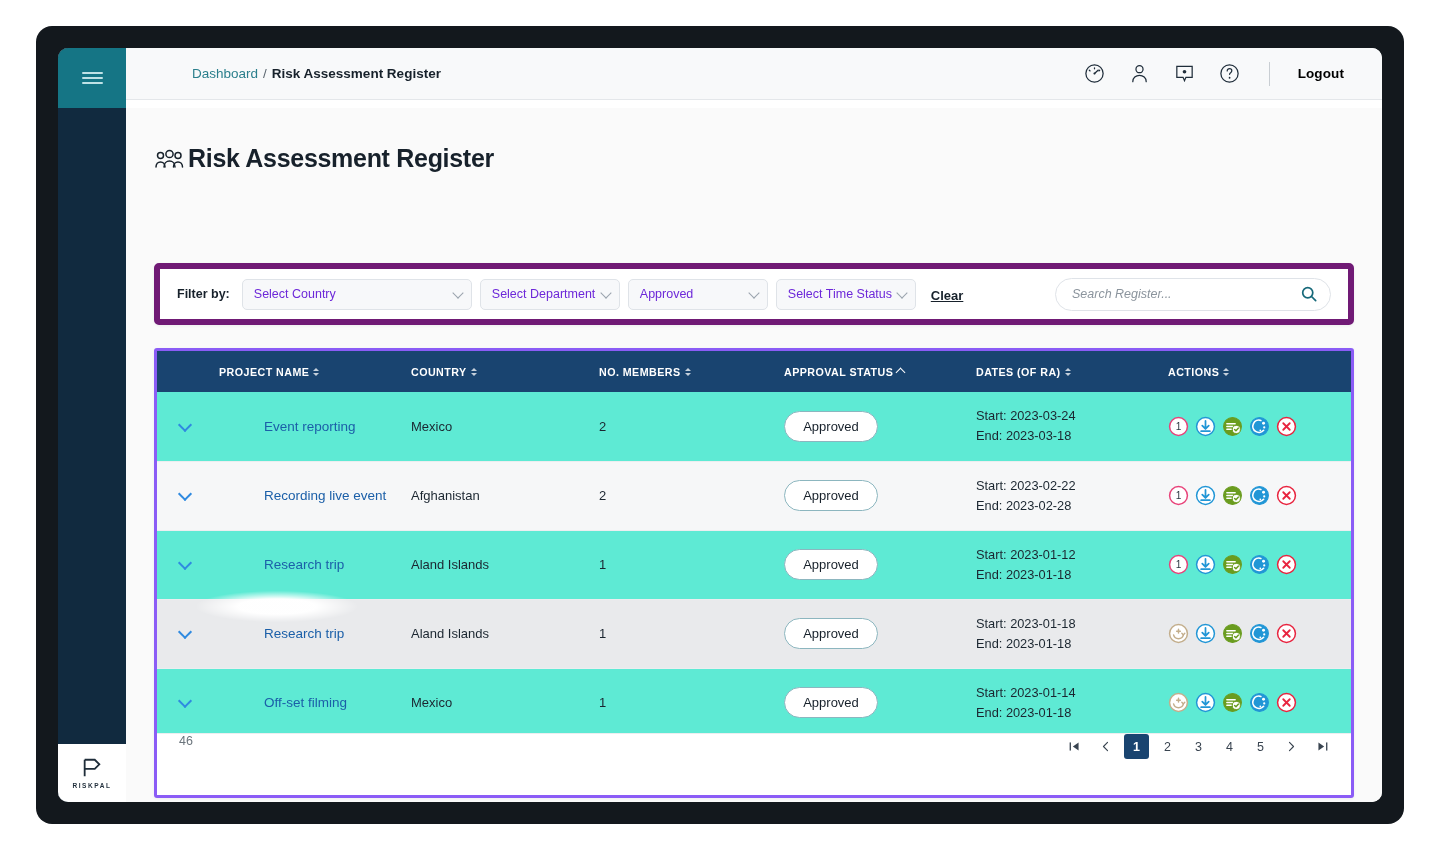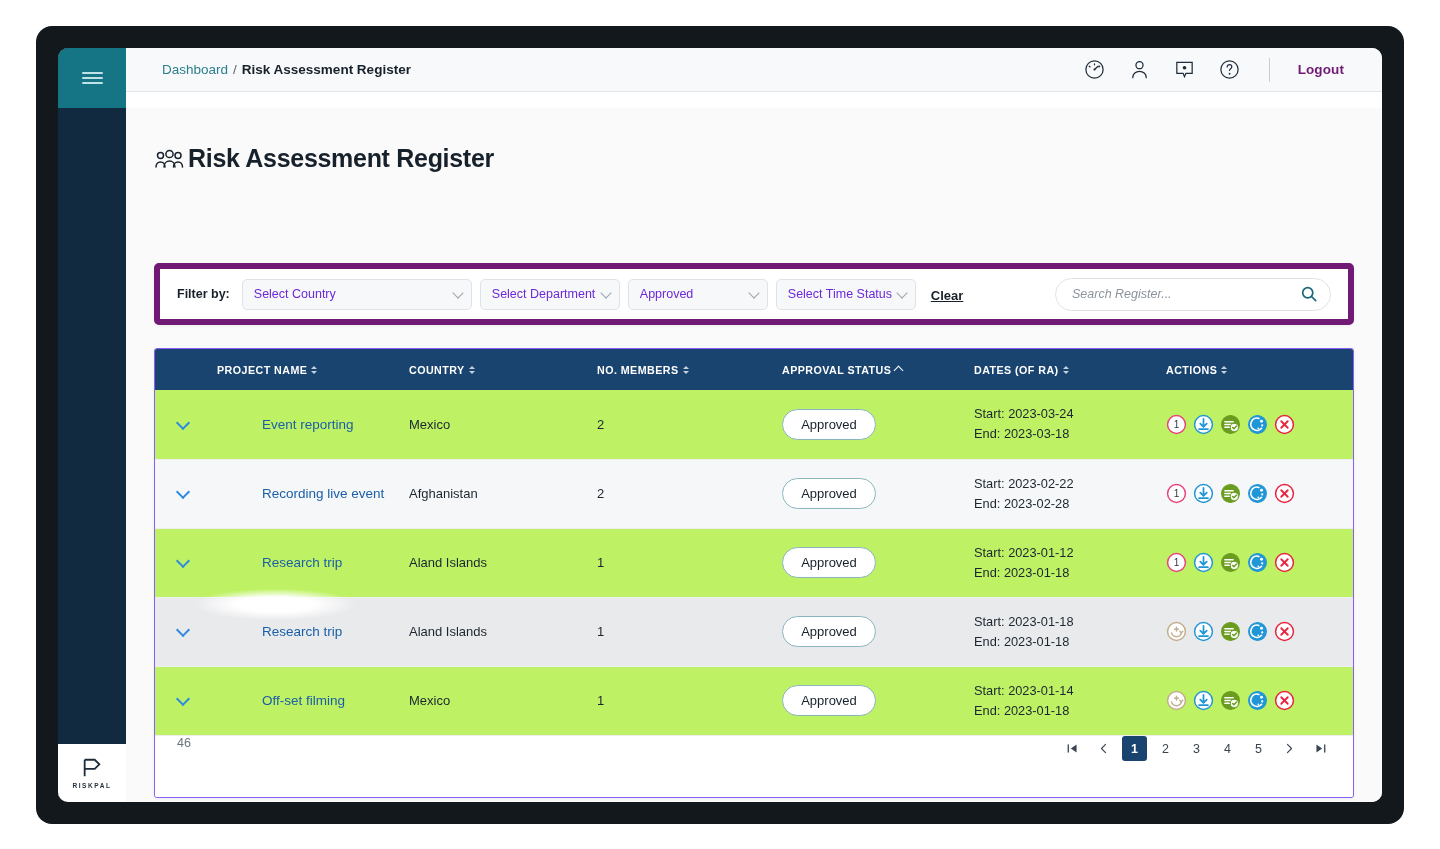--- a/index.html
+++ b/index.html
@@ -64,45 +64,45 @@
   .logo-mark { width: 22px; height: 22px; }
   .logo-text {
     font-size: 6.5px; letter-spacing: 1.6px;
     color: #1f2d3a; font-weight: 700;
   }
 
   
   .topbar {
     position: absolute;
     left: 68px; top: 0;
-    width: 1256px; height: 44px;
+    width: 1256px; height: 52px;
     background: #f8f9fa;
     border-bottom: 1px solid #e4e7ea;
-    display: flex; align-items: center;
+    display: flex; align-items: center; padding-left: 30px;
   }
   .breadcrumb {
     margin-left: 36px;
     font-size: 13.5px;
     display: flex; align-items: center; gap: 5px;
   }
   .breadcrumb .crumb-link { color: #2b7f8c; cursor: pointer; }
   .breadcrumb .crumb-sep { color: #5c6770; }
   .breadcrumb .crumb-current { color: #17212b; font-weight: 700; }
 
   .topbar-right {
     margin-left: auto; margin-right: 38px;
     display: flex; align-items: center; gap: 22px;
   }
   .topicon { width: 23px; height: 23px; cursor: pointer; color: #1f2d3a; }
   .topicon svg { display: block; }
   .topbar-divider {
     width: 1px; height: 24px; background: #c9ced3; margin: 0 6px;
   }
   .logout-btn {
-    font-size: 13.5px; font-weight: 700; color: #701a75;
+    font-size: 13.5px; font-weight: 700; color: #000000;
     cursor: pointer; letter-spacing: .1px;
   }
 
   
   .page {
     position: absolute;
     left: 68px; top: 60px;
     width: 1256px; height: 694px;
     background: #fafafa;
     overflow: hidden;
@@ -179,22 +179,22 @@
   .search-icon {
     position: absolute; right: 13px; top: 7px;
     width: 18px; height: 18px; color: #17697a; cursor: pointer;
   }
 
   
   .table-card {
     position: absolute;
     left: 28px; top: 240px;
     width: 1200px; height: 450px;
-    background: #bef264;
-    border: 1px solid #8b5cf6;
+    background: #5eead4;
+    border: 3px solid #8b5cf6;
     border-radius: 3px;
     box-shadow: 0 1px 3px rgba(20,30,45,.06);
     overflow: hidden;
   }
   table { width: 100%; border-collapse: collapse; table-layout: fixed; }
   thead tr { background: #194470; height: 41px; }
   thead th {
     color: #ffffff; font-size: 10.7px; font-weight: 700;
     letter-spacing: .45px; text-align: left;
     padding: 0; vertical-align: middle;

